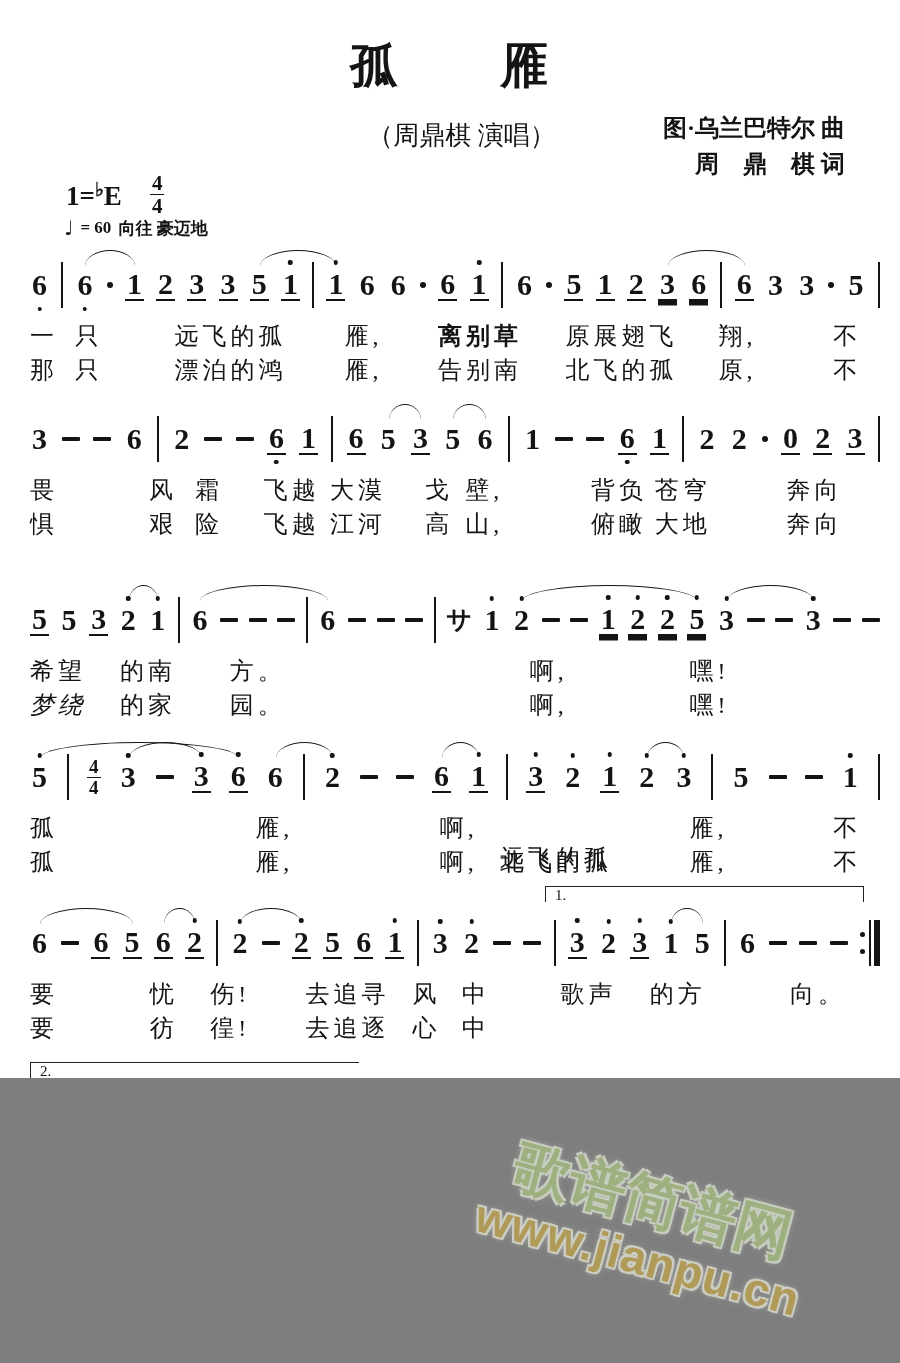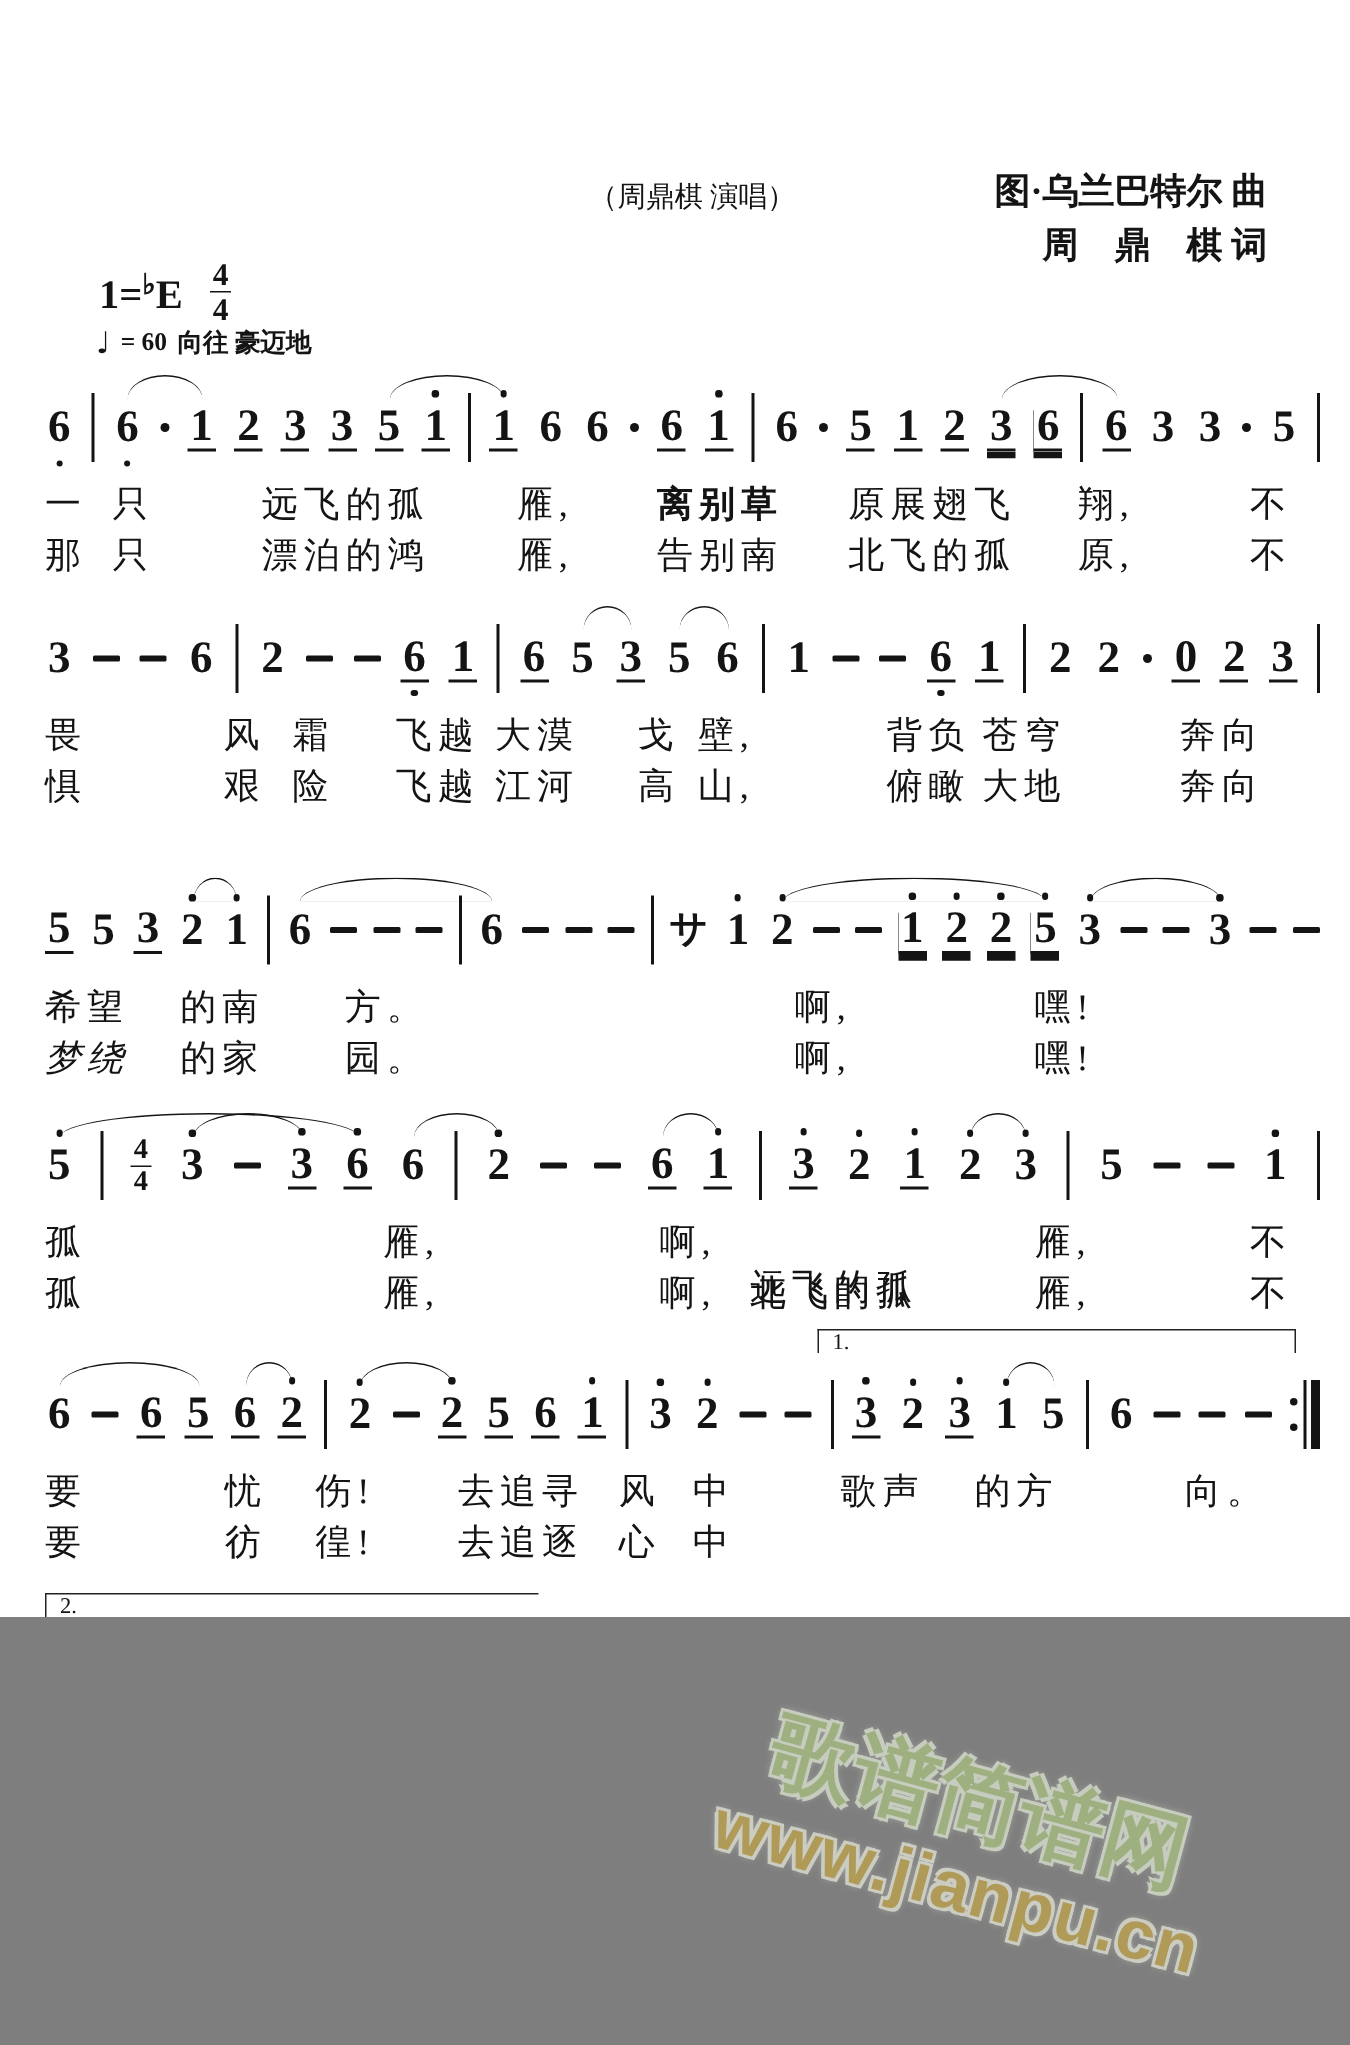--- a/index.html
+++ b/index.html
@@ -1,25 +1,25 @@
 <!DOCTYPE html>
 <html><head>
 <meta charset="utf-8">
 <style>
   html,body{margin:0;padding:0;background:#e8e8e8;}
   .page{position:relative;width:900px;height:1363px;background:#ffffff;overflow:hidden;
         font-family:"Liberation Serif",serif;color:#141414;}
   
   .title{position:absolute;left:0;right:0;top:34px;text-align:center;
          font-size:48px;font-weight:700;letter-spacing:2px;}
-  .subtitle{position:absolute;left:0;right:0;top:118px;text-align:center;font-size:19px;padding-left:23px;}
+  .subtitle{position:absolute;left:0;right:0;top:118px;text-align:center;font-size:26px;padding-left:23px;}
   .credits{position:absolute;right:55px;top:110px;text-align:right;
            font-size:24px;font-weight:700;line-height:1.5;}
   
-  .keysig{position:absolute;left:66px;top:172px;display:flex;align-items:center;font-weight:700;}
+  .keysig{position:absolute;left:66px;top:172px;display:flex;align-items:center;font-weight:700;gap:10px;}
   .keymain{font-size:27px;}
   .keyflat{font-size:19px;vertical-align:9px;}
   .keyfrac{display:inline-flex;flex-direction:column;align-items:center;margin-left:18px;
            font-size:21px;line-height:1.05;}
   .keyfrac .fb{border-top:1.6px solid #141414;padding:0 2px;}
   .tempo{position:absolute;left:64px;top:216px;display:flex;align-items:center;gap:7px;
          font-size:17px;font-weight:600;}
   .tempo .tn{font-size:20px;font-family:"DejaVu Sans",sans-serif;}
   
   .system{position:absolute;left:30px;width:850px;}
@@ -64,20 +64,21 @@
   .wm1{font-size:57px;font-weight:700;
        text-shadow:-2px -2px 0 #c6ccbe,2px -2px 0 #c6ccbe,-2px 2px 0 #c6ccbe,2px 2px 0 #c6ccbe,0 0 6px #d2d6cb;}
   .wm2{font-size:46px;font-weight:700;margin:-8px 0 0 -24px;letter-spacing:1px;
        text-shadow:-2px -2px 0 #cccdc2,2px -2px 0 #cccdc2,-2px 2px 0 #cccdc2,2px 2px 0 #cccdc2,0 0 6px #d4d6cb;}
 </style>
 </head>
 <body>
 
 <div class="page">
 
+  <div class="title">孤　　雁</div>
   <div class="subtitle">（周鼎棋 演唱）</div>
   <div class="credits">
     <div>图·乌兰巴特尔 曲</div>
     <div>周　鼎　棋 词</div>
   </div>
 
   <div class="keysig">
     <span class="keymain"><span>1=</span><span class="keyflat">♭</span><span>E</span></span>
     <span class="keyfrac">
       <span>4</span>

